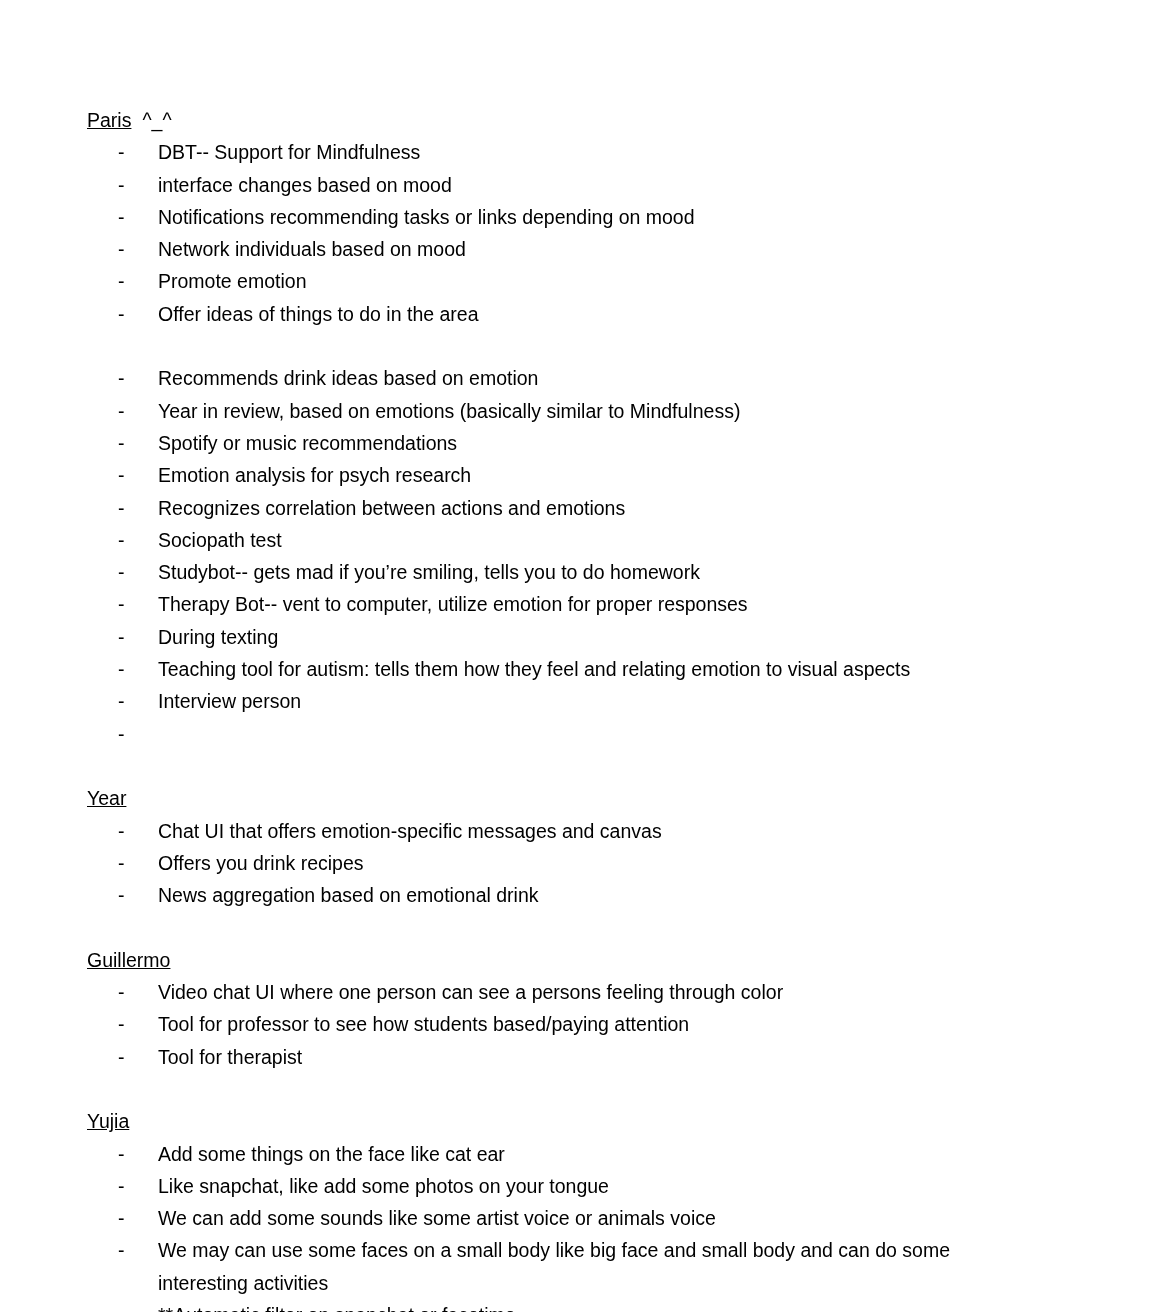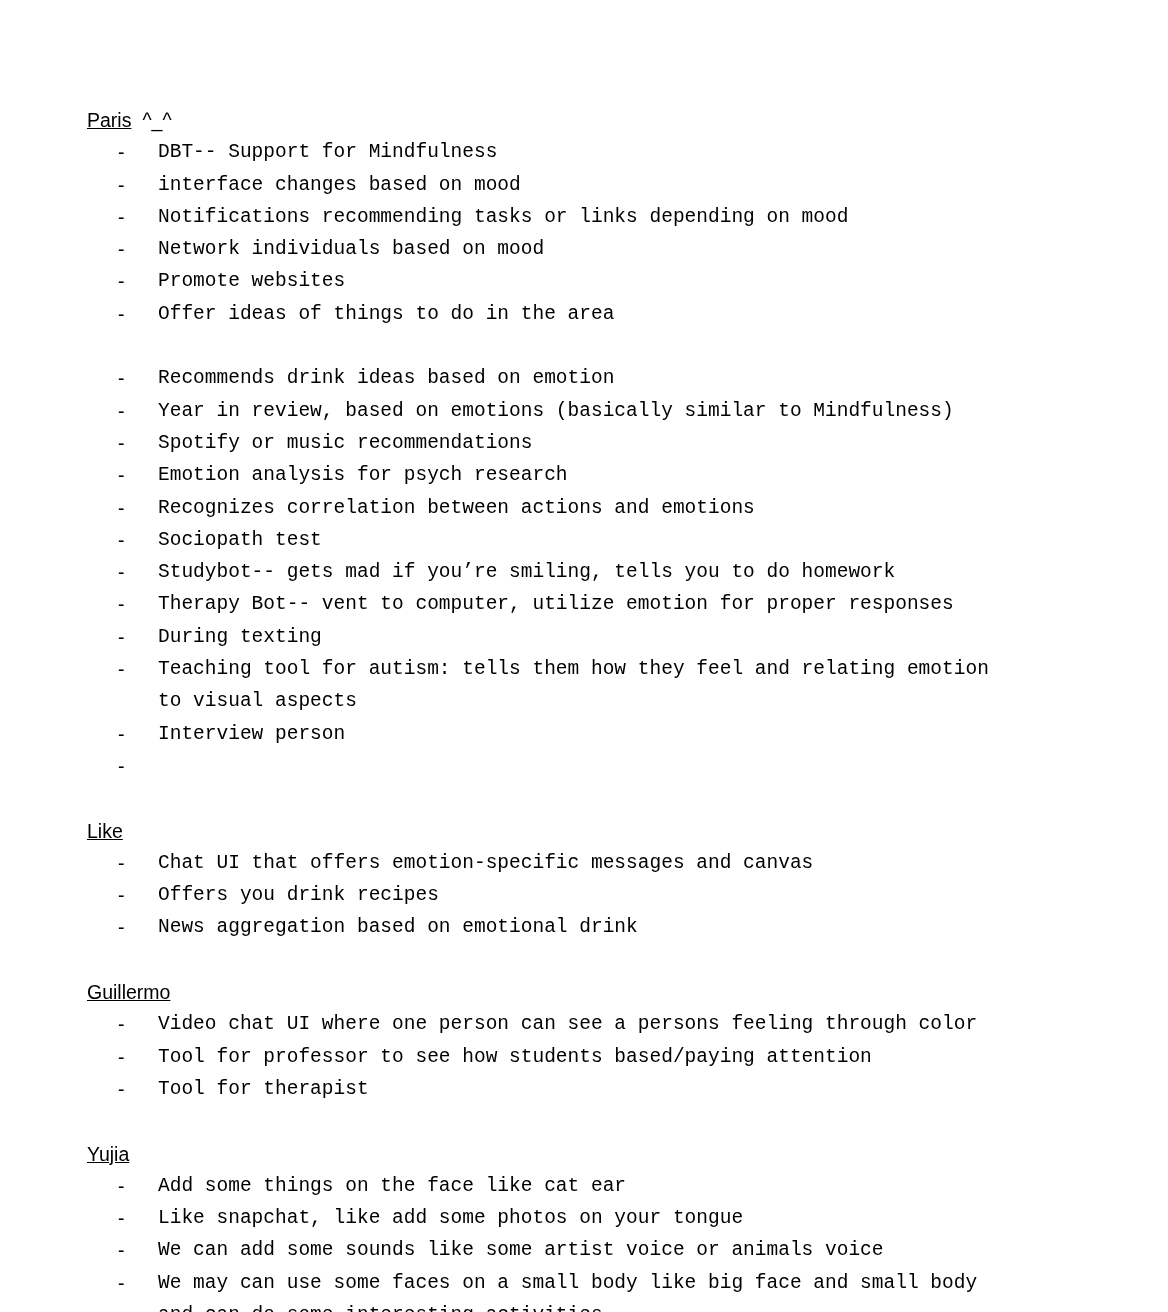--- a/index.html
+++ b/index.html
@@ -42,21 +42,20 @@
   }
   ul.item-list li.spacer { min-height: 32.3px; }
   .dash {
     box-sizing: border-box;
     flex: 0 0 71px;
     padding-left: 31px;
   }
   .item-text {
     width: 920px;
     white-space: pre-wrap;
-    font-family: Liberation Mono, monospace;
   }
 </style>
 </head>
 <body>
 
 <div class="page" id="doc-root">
   <div class="doc-section">
     <div class="heading"><span class="heading-name">Paris</span><span class="heading-suffix">^_^</span></div>
     <ul class="item-list">
   <li>
@@ -74,21 +73,21 @@
     <span class="item-text">Notifications recommending tasks or links depending on mood</span>
   </li>
 
   <li>
     <span class="dash">-</span>
     <span class="item-text">Network individuals based on mood</span>
   </li>
 
   <li>
     <span class="dash">-</span>
-    <span class="item-text">Promote websites</span>
+    <span class="item-text">Promote emotion</span>
   </li>
 
   <li>
     <span class="dash">-</span>
     <span class="item-text">Offer ideas of things to do in the area</span>
   </li>
 
   <li class="spacer"></li>
 
   <li>
@@ -147,21 +146,21 @@
   </li>
 
   <li>
     <span class="dash">-</span>
     <span class="item-text"></span>
   </li>
 </ul>
   </div>
 
   <div class="doc-section">
-    <div class="heading"><span class="heading-name">Like</span></div>
+    <div class="heading"><span class="heading-name">Year</span></div>
     <ul class="item-list">
   <li>
     <span class="dash">-</span>
     <span class="item-text">Chat UI that offers emotion-specific messages and canvas</span>
   </li>
 
   <li>
     <span class="dash">-</span>
     <span class="item-text">Offers you drink recipes</span>
   </li>

